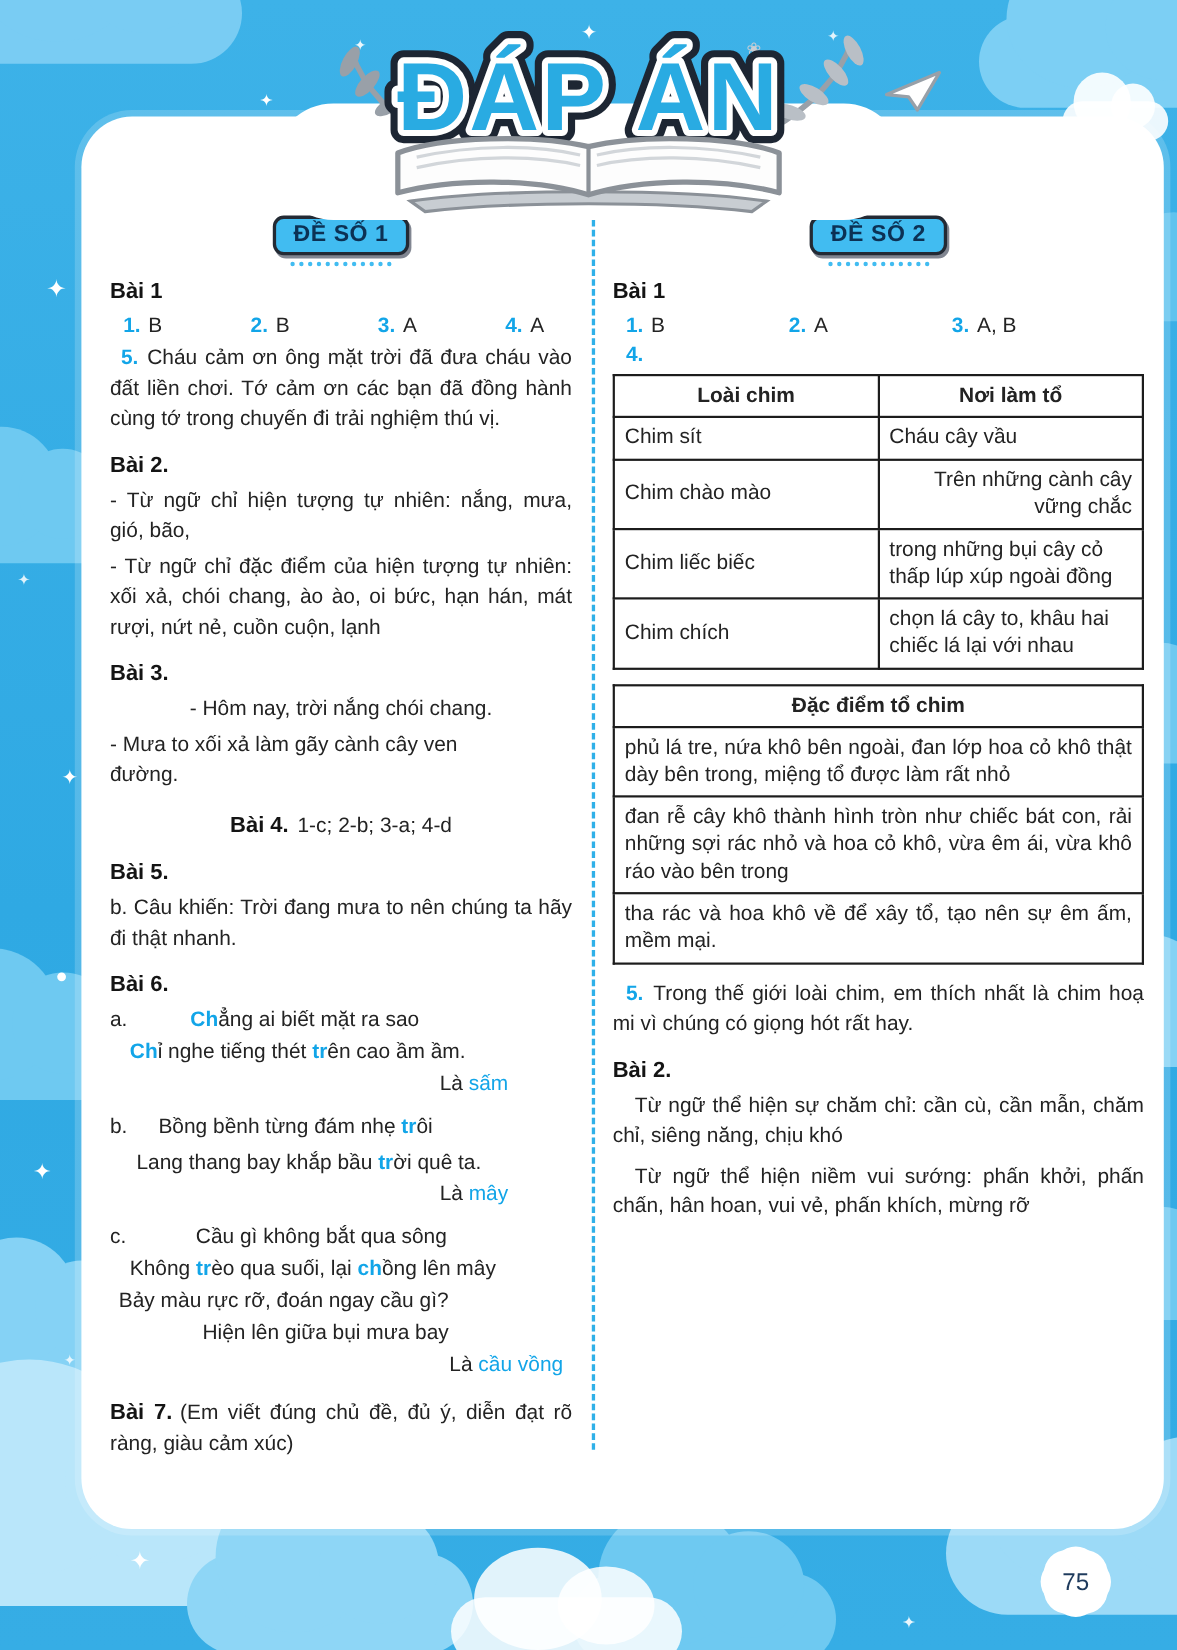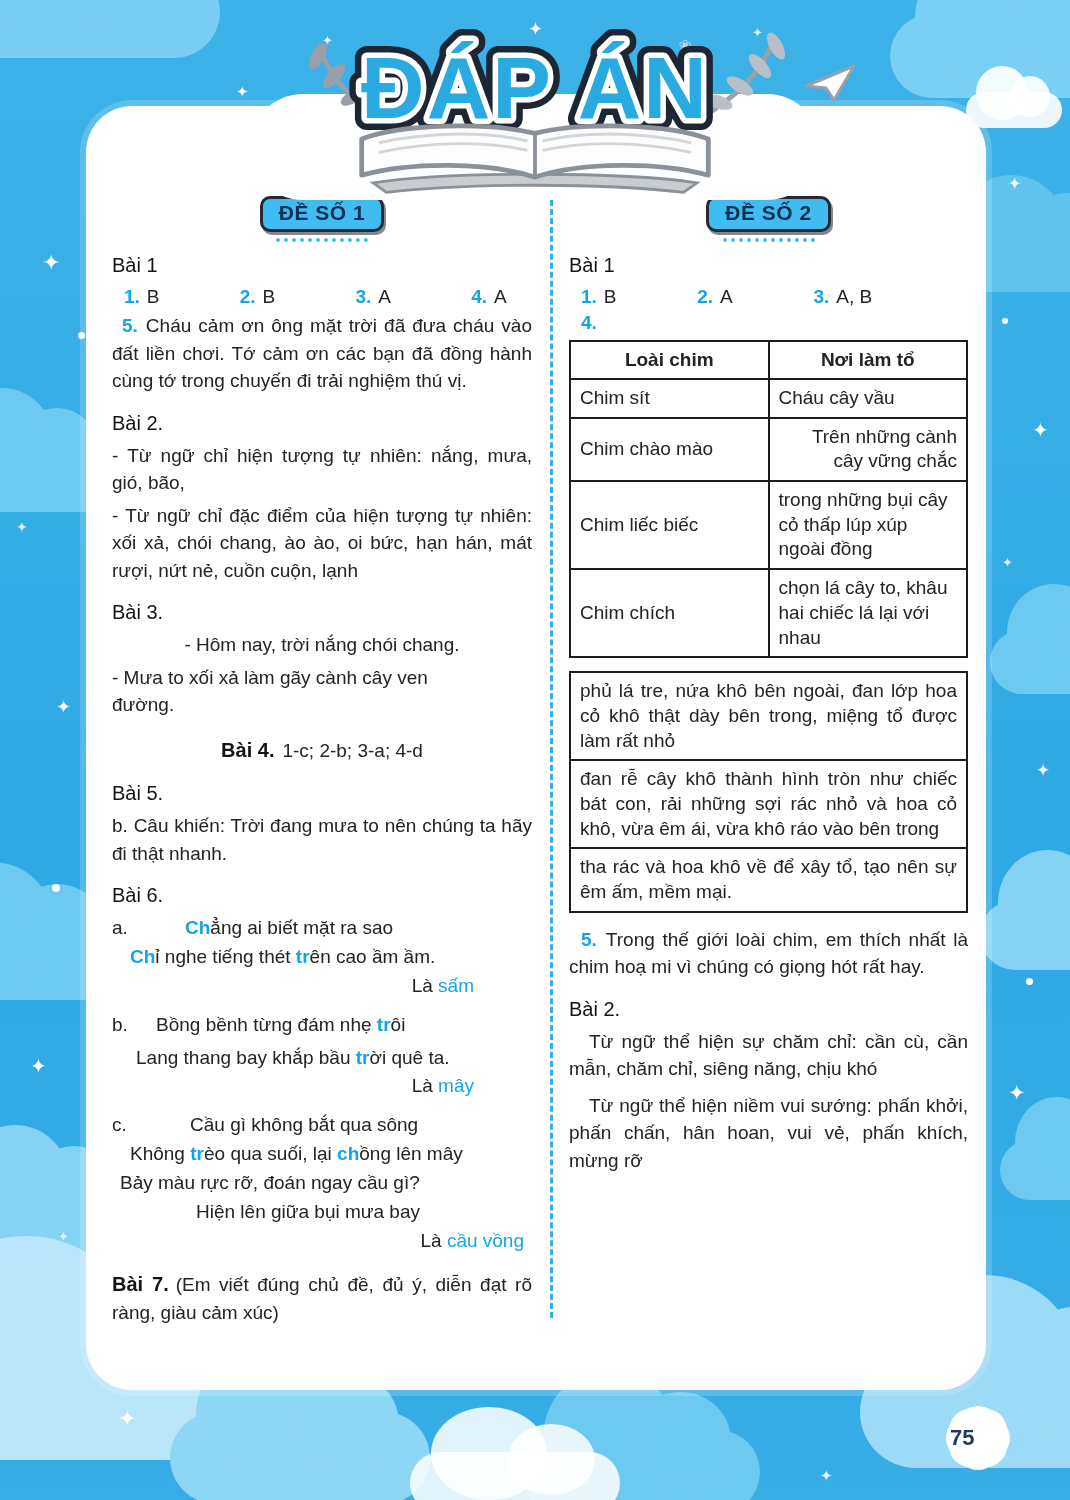--- a/index.html
+++ b/index.html
@@ -5,56 +5,56 @@
 *{margin:0;padding:0;box-sizing:border-box}
 html,body{width:1070px;height:1500px}
 body{font-family:"Liberation Sans","DejaVu Sans",sans-serif;overflow:hidden}
 .sky{position:relative;width:1070px;height:1500px;background:linear-gradient(180deg,#3db2e8 0%,#2fa9e3 55%,#36ade5 100%);overflow:hidden}
 .cloud{position:absolute;border-radius:200px;z-index:0}
 .cloud::before,.cloud::after{content:"";position:absolute;background:inherit;border-radius:50%}
 .cloud::before{width:55%;height:150%;left:10%;bottom:22%}
 .cloud::after{width:42%;height:115%;right:12%;bottom:30%}
 .sparkle{position:absolute;color:#fff;line-height:1;z-index:1}
 .dot{position:absolute;background:#fff;border-radius:50%;z-index:1}
-.card{position:absolute;left:86px;top:106px;width:900px;height:1284px;background:#fff;border-radius:46px;padding:90px 16px 30px 26px;z-index:2;box-shadow:0 0 0 6px rgba(255,255,255,.18)}
+.card{position:absolute;left:74px;top:106px;width:984px;height:1284px;background:#fff;border-radius:46px;padding:90px 16px 30px 26px;z-index:2;box-shadow:0 0 0 6px rgba(255,255,255,.18)}
 .title-area{position:absolute;top:22px;left:0;width:100%;text-align:center;z-index:5}
 .title-bg{position:absolute;left:50%;transform:translateX(-50%);top:72px;width:570px;height:106px;background:#fff;border-radius:90px}
 .title-svg{position:relative;display:block;margin:0 auto}
 .book-svg{position:relative;display:block;margin:-30px auto 0}
 .leaf-l{position:absolute;left:292px;top:18px}
 .leaf-r{position:absolute;right:268px;top:8px;transform:scaleX(-1)}
 .plane{position:absolute;right:212px;top:42px}
 .flower{position:absolute;line-height:1}
 .columns{display:flex;align-items:stretch}
 .col-left{width:420px}
 .divider{border-left:3px dashed #2fb0e8;margin:4px 16px 8px 18px}
 .col-right{flex:1;padding-right:2px}
 .de-badge{display:table;margin:0 auto;background:#41bcf1;border:3px solid #232a34;border-radius:10px;padding:2px 16px 4px;font-weight:bold;font-size:21px;color:#0c3154;box-shadow:2px 3px 0 rgba(25,35,55,.55);letter-spacing:.5px}
 .badge-dots{width:92px;border-bottom:4px dotted #41bcf1;margin:6px auto 0}
-.bai{font-weight:normal;font-size:20px;color:#141414;margin:17px 0 7px}
+.bai{font-weight:bold;font-size:20px;color:#141414;margin:17px 0 7px}
 .bai-inline{font-weight:bold;font-size:20px;color:#141414}
 .para{font-size:19px;line-height:1.45;color:#232323;text-align:justify}
 .para+.para{margin-top:5px}
 .num{color:#12a5e8;font-weight:bold}
 .mc{display:flex;justify-content:space-between;padding:2px 0 4px 12px;font-size:19px;color:#232323}
 .mc-item{display:flex}
 .mc-item .num{margin-right:7px}
 .tbl{width:100%;border-collapse:collapse;font-size:19px;color:#232323;margin-top:6px}
 .tbl th,.tbl td{border:2.4px solid #1c1c1c;padding:6px 9px;vertical-align:middle}
 .tbl th{text-align:center;font-weight:bold;padding:7px 6px}
 .tbl td{line-height:1.3;text-align:justify}
 .tbl .c1{width:50%;text-align:left}
 .hl{color:#12a5e8;font-weight:bold}
 .ans-hl{color:#12a5e8}
 .stanza{margin:4px 0 10px}
 .poem-line{font-size:19px;line-height:1.52;color:#232323}
 .pl-first{display:flex}
 .poem-lab{flex:0 0 auto}
 .poem-ans{font-size:19px;line-height:1.52;text-align:right;color:#232323}
-.page-badge{position:absolute;right:64px;bottom:34px;width:56px;height:56px;background:#fff;border-radius:50%;display:flex;align-items:center;font-weight:bold;font-size:22px;color:#1e3a5c;z-index:3;
+.page-badge{position:absolute;right:64px;bottom:34px;width:56px;height:56px;background:#fff;border-radius:50%;display:flex;align-items:center;justify-content:center;font-weight:normal;font-size:22px;color:#1e3a5c;z-index:3;
 box-shadow:0 -11px 0 -7px #fff,0 11px 0 -7px #fff,-11px 0 0 -7px #fff,11px 0 0 -7px #fff,-8px -8px 0 -7px #fff,8px -8px 0 -7px #fff,-8px 8px 0 -7px #fff,8px 8px 0 -7px #fff}
 </style>
 </head>
 <body>
 
 <div class="sky">
 
   <div class="cloud" style="left:-50px;top:-34px;width:270px;height:92px;background:#79ccf3"></div>
   <div class="cloud" style="left:890px;top:14px;width:250px;height:84px;background:#7ccff4"></div>
   <div class="cloud" style="left:940px;top:224px;width:190px;height:68px;background:#5fc3ee"></div>
@@ -211,20 +211,23 @@
               </tr>
           <tr>
                 <td class="c1">Chim chích</td>
                 <td style="text-align:left">chọn lá cây to, khâu hai chiếc lá lại với nhau</td>
               </tr>
         </tbody>
           </table>
 
         <table class="tbl" style="margin-top:13px">
           <tbody>
+              <tr>
+                <th>Đặc điểm tổ chim</th>
+              </tr>
           <tr>
                 <td>phủ lá tre, nứa khô bên ngoài, đan lớp hoa cỏ khô thật dày bên trong, miệng tổ được làm rất nhỏ</td>
               </tr>
           <tr>
                 <td>đan rễ cây khô thành hình tròn như chiếc bát con, rải những sợi rác nhỏ và hoa cỏ khô, vừa êm ái, vừa khô ráo vào bên trong</td>
               </tr>
           <tr>
                 <td>tha rác và hoa khô về để xây tổ, tạo nên sự êm ấm, mềm mại.</td>
               </tr>
         </tbody>

